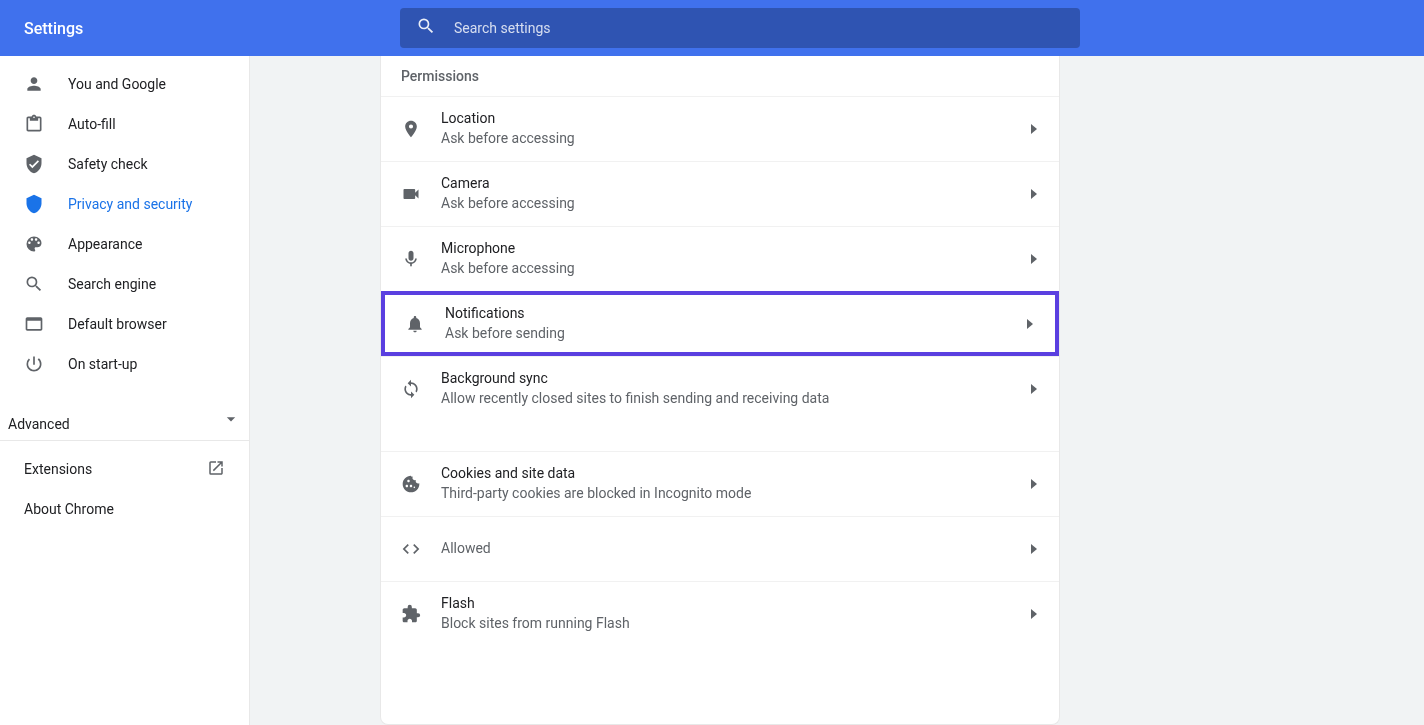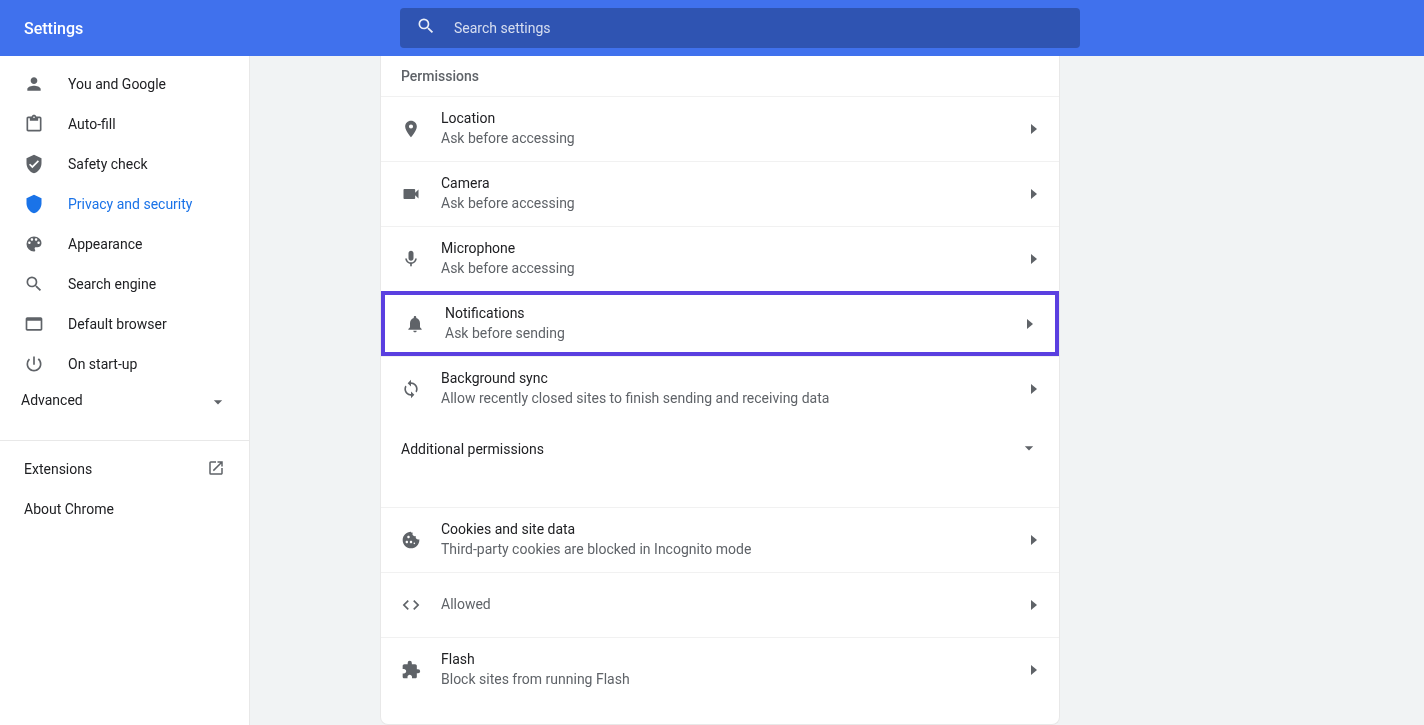--- a/index.html
+++ b/index.html
@@ -67,24 +67,24 @@
   align-items: center;
   justify-content: center;
   margin-right: 24px;
 }
 .side-item .side-icon svg { fill: #5f6368; width: 20px; height: 20px; }
 .side-item.active { color: #1a73e8; }
 .side-item.active .side-icon svg { fill: #1a73e8; }
 .side-divider { height: 1px; background: #e8e8e8; margin: 8px 0 8px 0; }
 .side-advanced {
   display: flex;
-  align-items: flex-start;
+  align-items: flex-end;
   justify-content: space-between;
   height: 40px;
-  padding: 0 21px;
+  padding: 0 8px;
   font-size: 14px;
   color: #202124;
   cursor: pointer;
   margin-top: 8px;
 }
 .side-advanced svg { fill: #5f6368; width: 20px; height: 20px; }
 .side-ext {
   display: flex;
   align-items: center;
   justify-content: space-between;
@@ -352,26 +352,20 @@
           <div class="perm-title">Background sync</div>
           <div class="perm-sub">Allow recently closed sites to finish sending and receiving data</div>
         </div>
         <span class="perm-arrow">
             <svg viewBox="0 0 6 10">
               <path d="M0 0l6 5-6 5z"></path>
             </svg>
           </span>
       </div>
 
-      <div class="additional-row">
-        <span>Additional permissions</span>
-        <span><svg viewBox="0 0 24 24">
-              <path d="M7 10l5 5 5-5z"></path>
-            </svg></span>
-      </div>
 
       <div class="section-gap"></div>
 
 
       <div class="permission-row">
         <span class="perm-icon">
             <svg viewBox="0 0 24 24">
               <path d="M12 2C6.48 2 2 6.48 2 12s4.48 10 10 10 10-4.48 10-10c0-.34-.02-.67-.05-1-1.07.65-2.5.5-3.45-.45-.95-.95-1.1-2.38-.45-3.45-1.07.65-2.5.5-3.45-.45C13.65 5.7 13.5 4.27 14.15 3.2 13.46 3.07 12.74 3 12 3zm-3 5c.83 0 1.5.67 1.5 1.5S9.83 10 9 10s-1.5-.67-1.5-1.5S8.17 7 9 7zm-2 6c.83 0 1.5.67 1.5 1.5S7.83 16 7 16s-1.5-.67-1.5-1.5S6.17 13 7 13zm5 3c-.83 0-1.5-.67-1.5-1.5S11.17 13 12 13s1.5.67 1.5 1.5S12.83 16 12 16zm4 1c-.55 0-1-.45-1-1s.45-1 1-1 1 .45 1 1-.45 1-1 1z"></path>
             </svg>
           </span>

